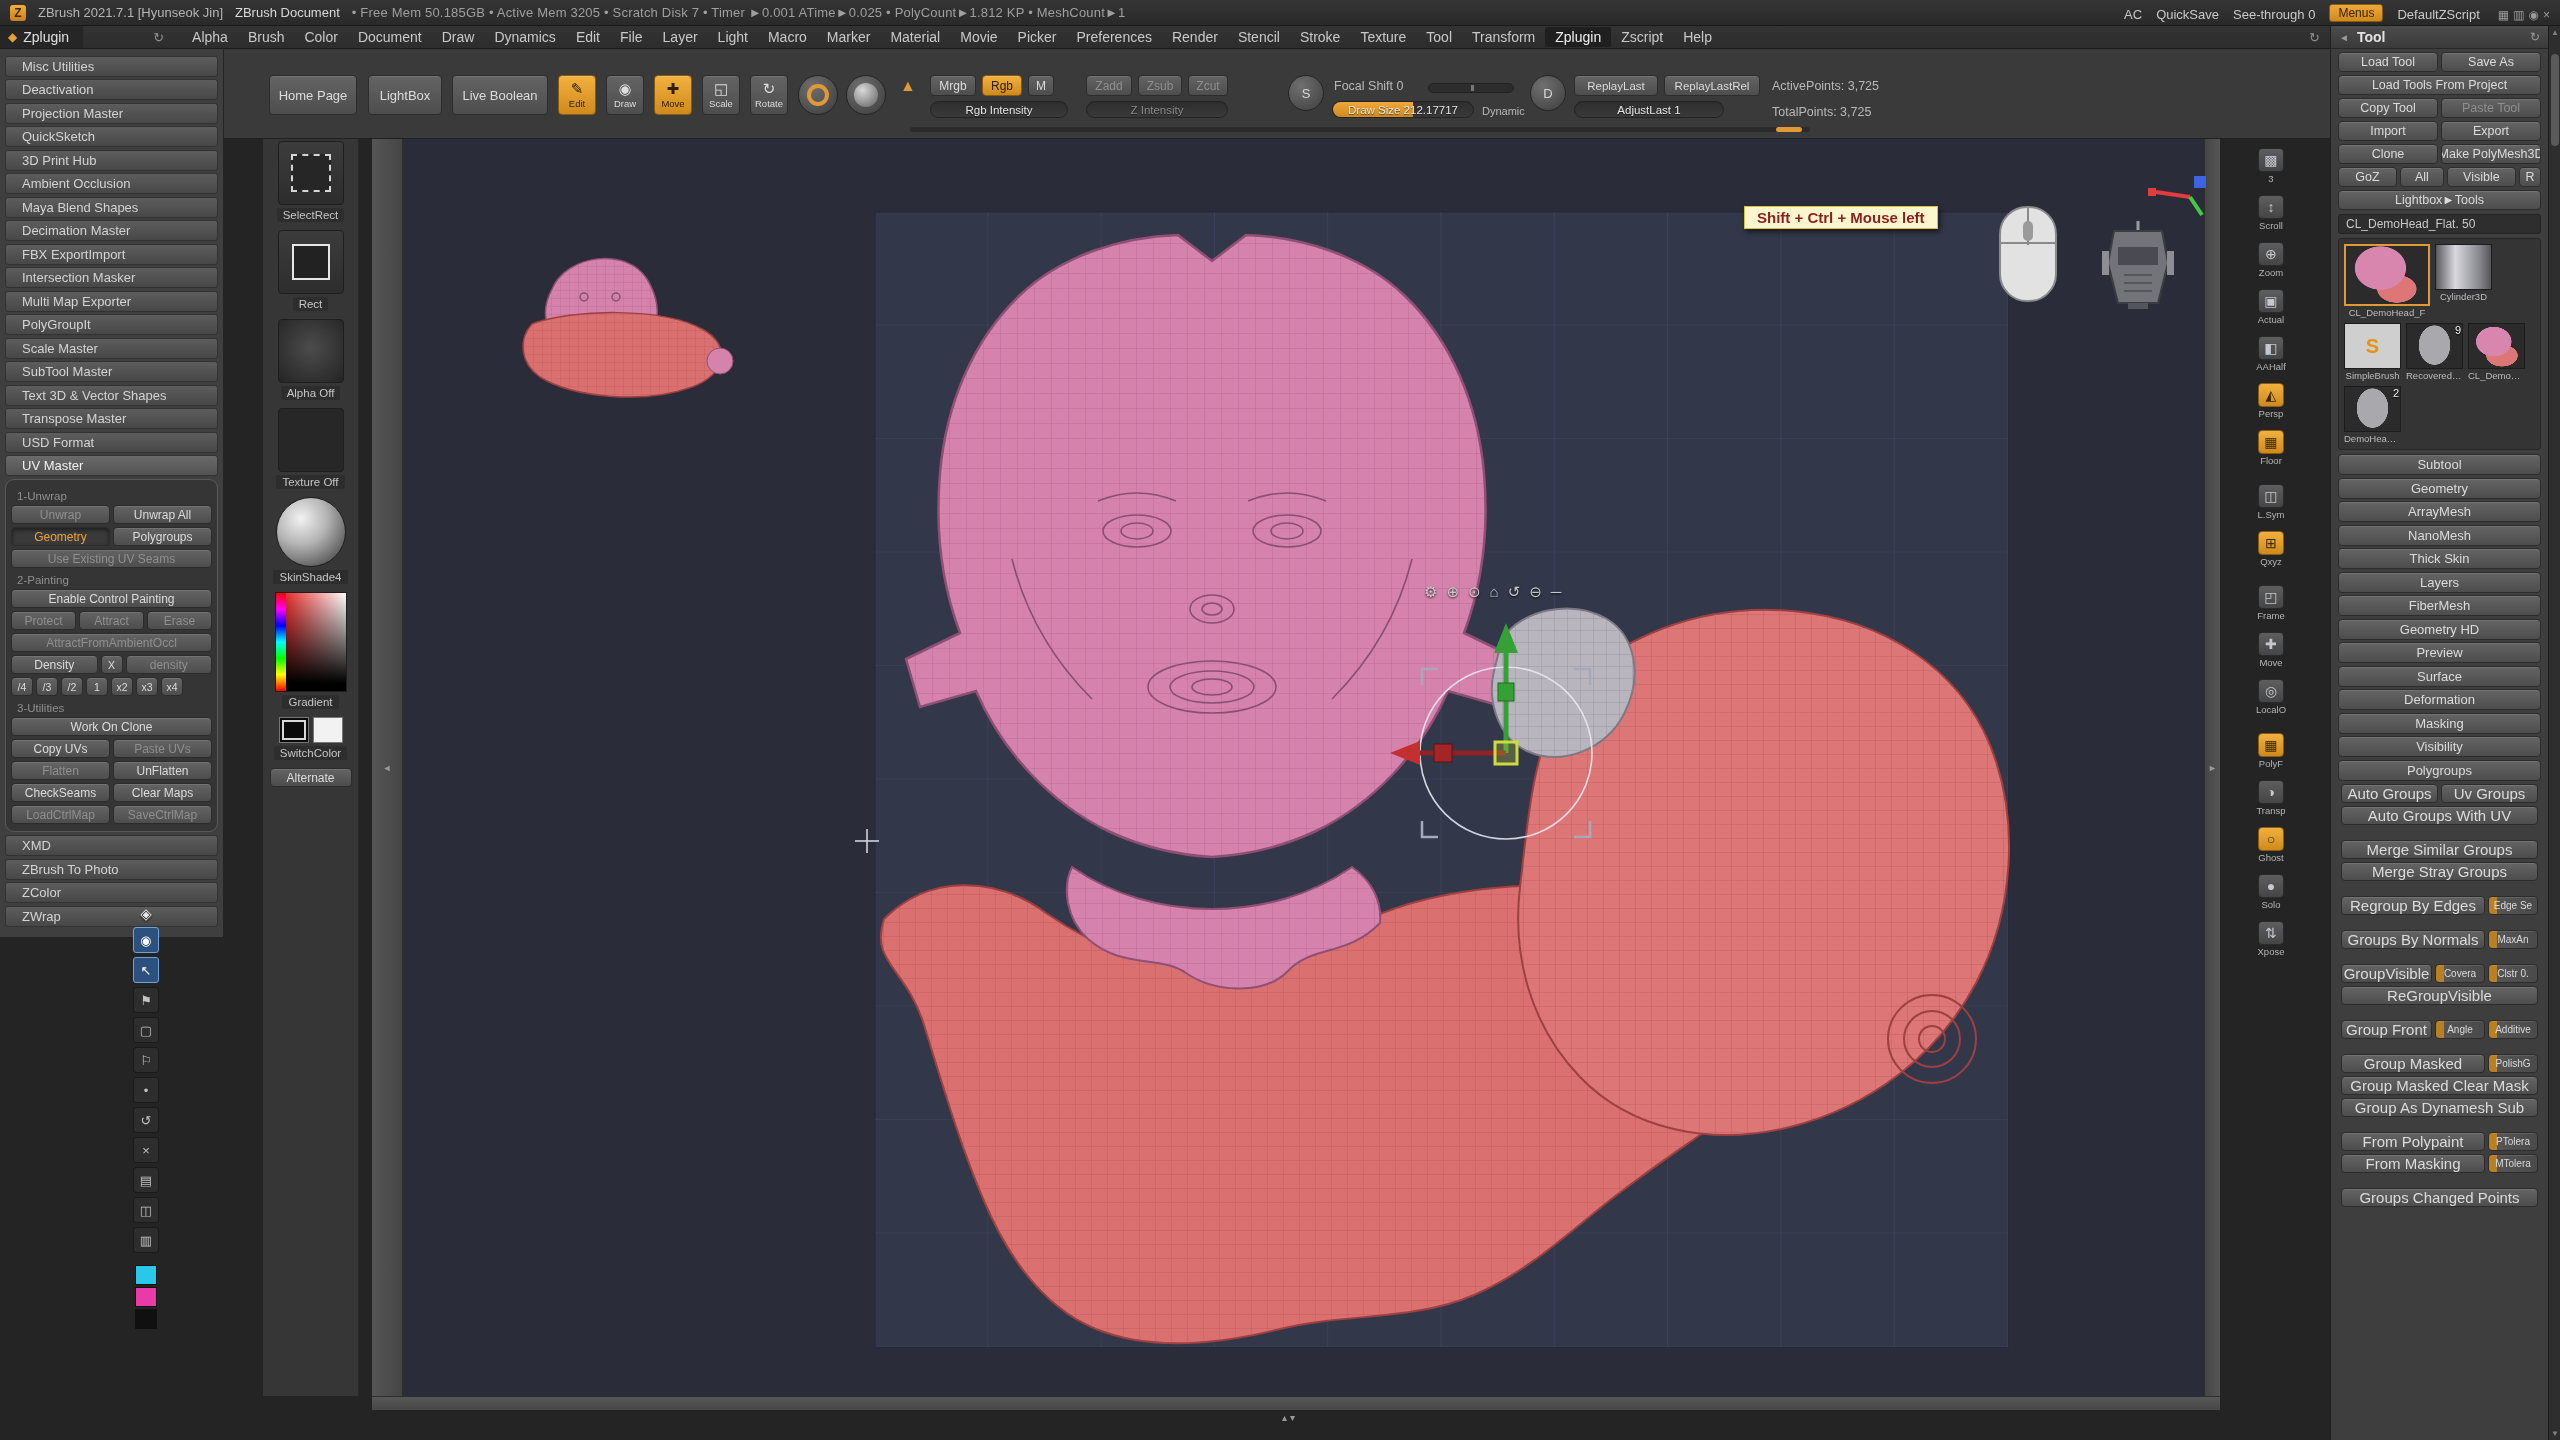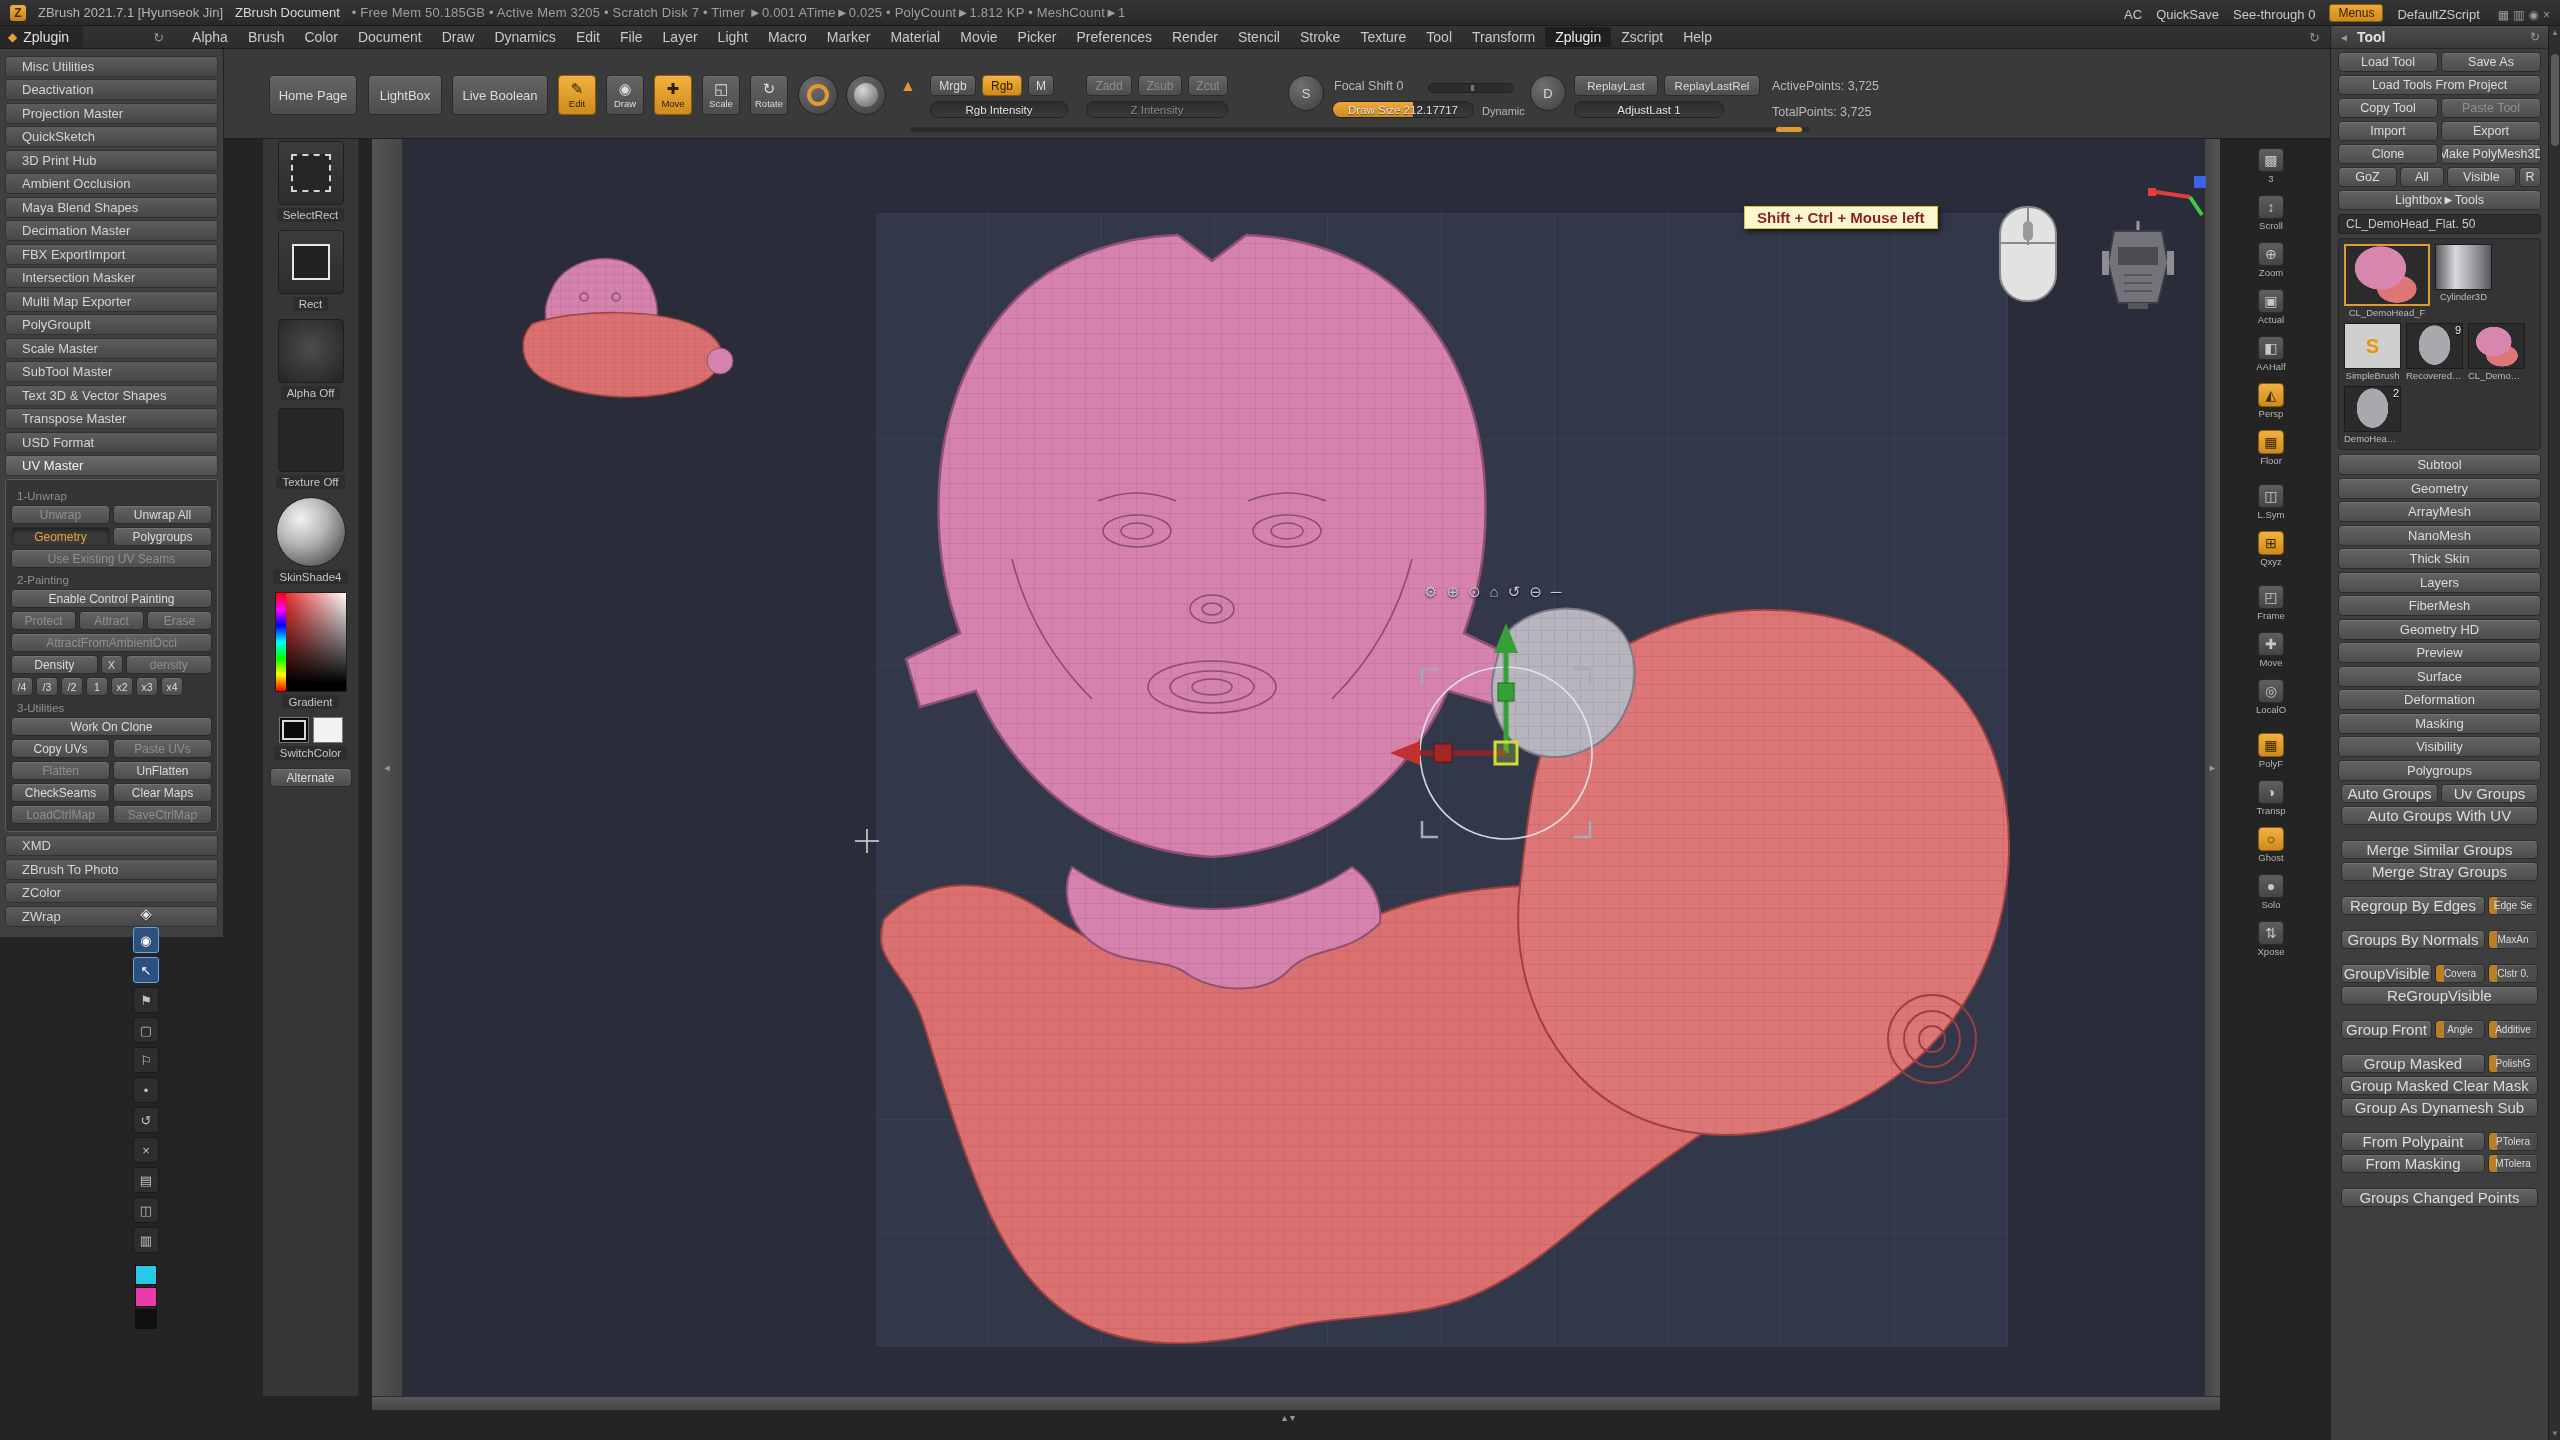--- a/index.html
+++ b/index.html
@@ -51,21 +51,21 @@
 .minitrack .notch{position:absolute;left:50%;top:1px;width:3px;height:6px;background:#777}
 .circlet{position:absolute;top:26px;width:36px;height:36px;border-radius:50%;background:radial-gradient(circle at 35% 30%,#707070,#3e3e3e);border:1px solid #242424;color:#d8d8d8;font-size:13px;display:flex;align-items:center;justify-content:center}
 .shelftext{position:absolute;color:#b9b9b9;font-size:12.5px}
 #groove{position:absolute;left:910px;top:78px;width:900px;height:5px;background:#2b2b2b;border-radius:3px}
 #groove .chunk{position:absolute;left:866px;top:0;width:26px;height:5px;background:#e09a35;border-radius:3px}
 
 
 #zplugin-panel{position:absolute;left:0;top:49px;width:224px;background:#3f3f3f;border-right:1px solid #242424;border-bottom:1px solid #242424;padding:4px 0 8px;z-index:5}
 .zitem{height:21px;margin:2.5px 5px;padding-left:16px;display:flex;align-items:center;font-size:13px;color:#d4d4d4;background:linear-gradient(#5d5d5d,#474747);border-radius:3px;border:1px solid #323232;white-space:nowrap;overflow:hidden}
 .zitem.expanded{background:linear-gradient(#6a6a6a,#525252);color:#f0f0f0}
-.uvbox{margin:3px 5px;background:#353535;border:1px solid #5a5a5a;border-radius:3px;padding:4px 3px}
+.uvbox{margin:3px 5px;background:#353535;border:1px solid #5a5a5a;border-radius:9px;padding:4px 3px}
 .uv-header{color:#8f8f8f;font-size:11.5px;margin:6px 4px 3px 8px}
 .crow{display:flex;gap:3px;margin:3px 2px}
 .cell{height:19px;font-size:12px;padding:0 3px}
 .cell.mini{flex:0 0 auto;min-width:22px;font-size:10.5px;padding:0 4px}
 .rgap{height:9px}
 
 
 #left-toolbar{position:absolute;left:130px;top:905px;width:32px;z-index:7;display:flex;flex-direction:column;align-items:center;gap:4px}
 #lt-pin{color:#e6e6e6;font-size:15px;text-shadow:0 1px 2px #000}
 .ltbtn{width:26px;height:26px;background:#2d2d2d;border:1px solid #1a1a1a;border-radius:3px;color:#c2c2c2;font-size:13px;display:flex;align-items:center;justify-content:center}

